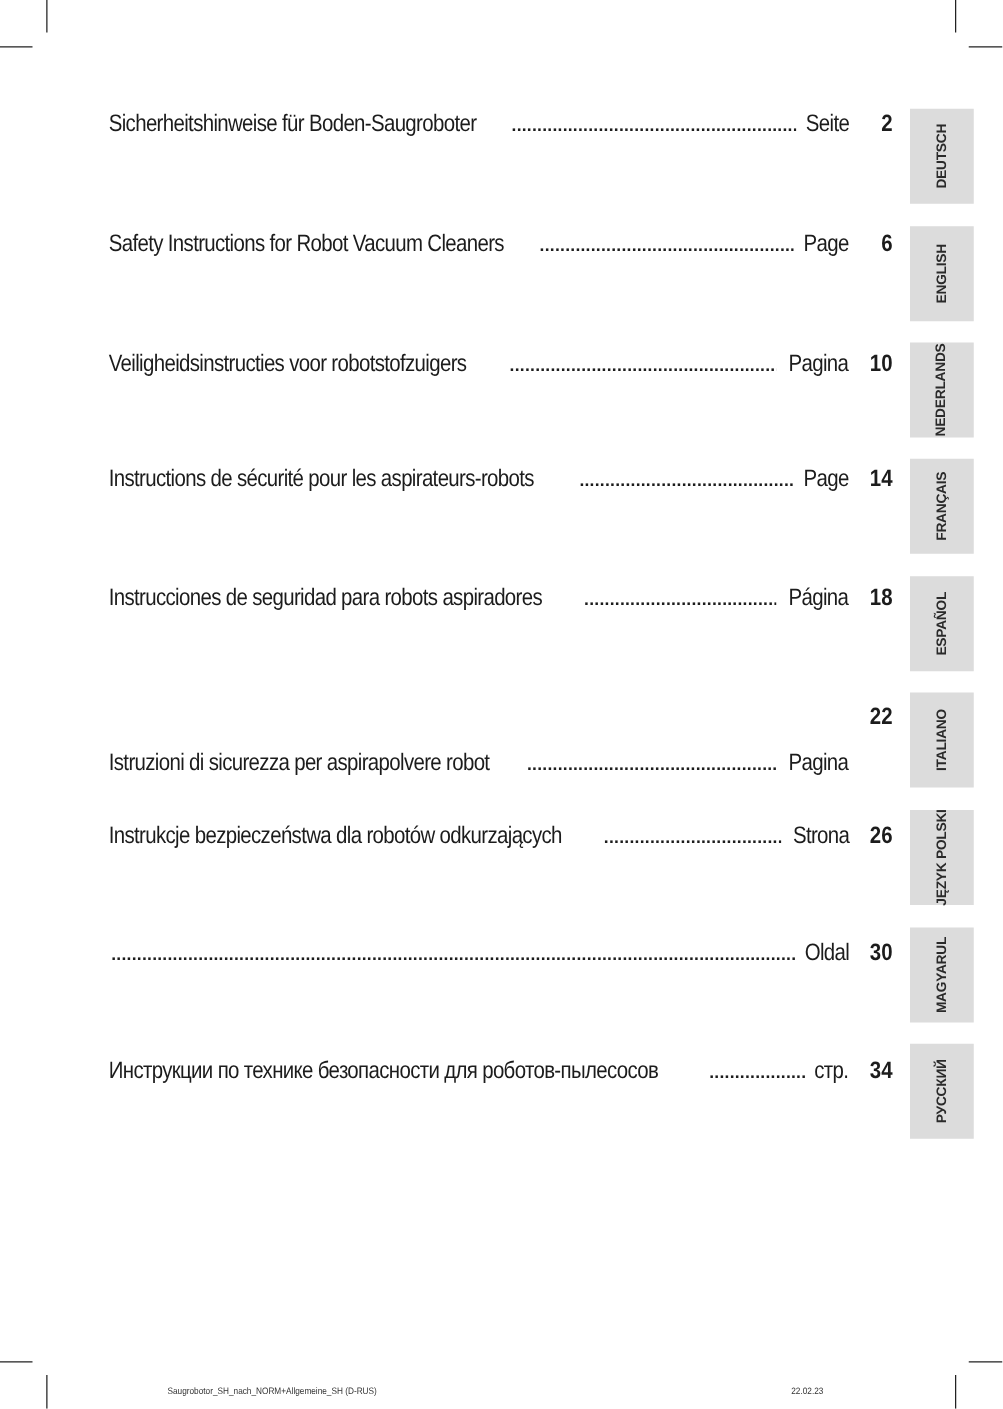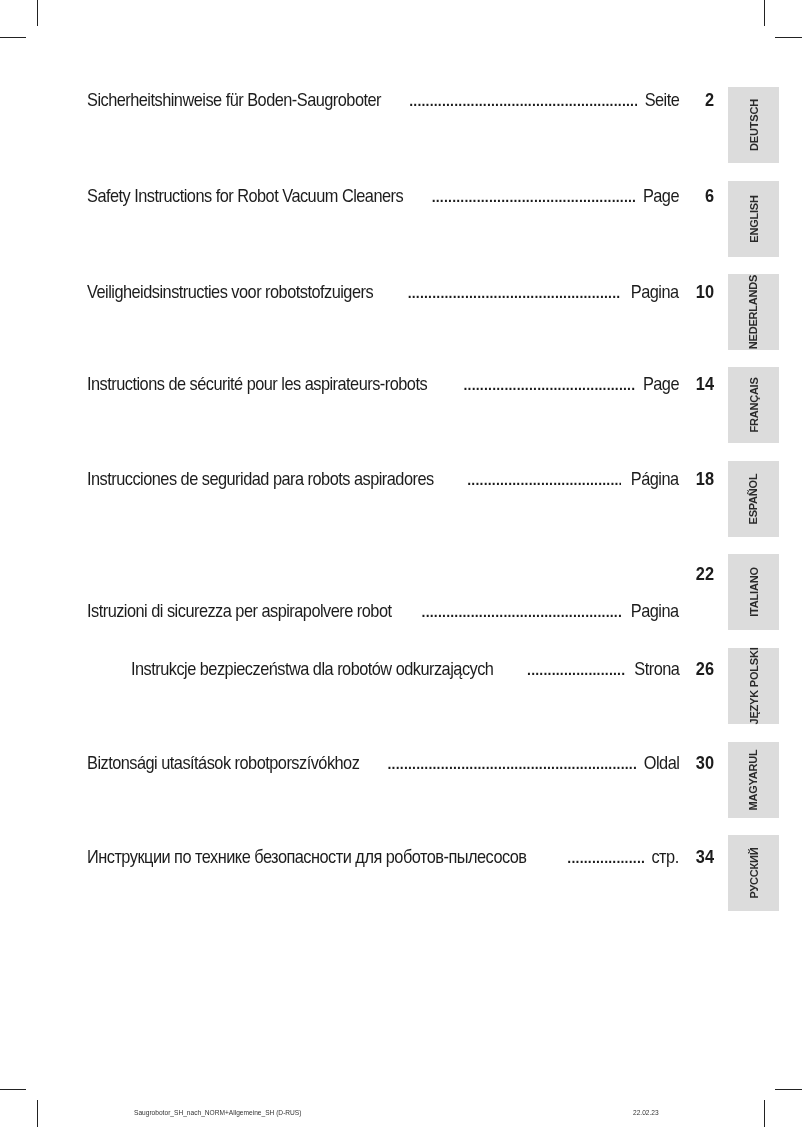--- a/index.html
+++ b/index.html
@@ -156,28 +156,27 @@
   <div class="toc-page" style="top:468px;">18</div>
 
   <div class="toc-entry" style="top:563px;margin-top:37px;">
     <span class="toc-title-wrap" style="width: 332.605px;"><span class="toc-title" style="display:inline-block;">Istruzioni di sicurezza per aspirapolvere robot</span></span>
     <span class="toc-leader"></span>
     <span class="toc-label">Pagina</span>
   </div>
   <div class="toc-page" style="top:563px;">22</div>
 
   <div class="toc-entry" style="top:658px;">
-    <span class="toc-title-wrap" style="width: 394.108px; margin-left: 44px;"><span class="toc-title" style="display:inline-block;">Instrukcje bezpieczeństwa dla robotów odkurzających</span></span>
+    <span class="toc-title-wrap" style="width: 394.108px;"><span class="toc-title" style="display:inline-block;">Instrukcje bezpieczeństwa dla robotów odkurzających</span></span>
     <span class="toc-leader"></span>
     <span class="toc-label">Strona</span>
   </div>
   <div class="toc-page" style="top:658px;">26</div>
 
   <div class="toc-entry" style="top:752px;">
-    <span class="toc-title-wrap" style="width: 298.541px;"><span class="toc-title" style="display:inline-block;">Biztonsági utasítások robotporszívókhoz</span></span>
     <span class="toc-leader"></span>
     <span class="toc-label">Oldal</span>
   </div>
   <div class="toc-page" style="top:752px;">30</div>
 
   <div class="toc-entry" style="top:846px;">
     <span class="toc-title-wrap" style="width: 478.362px;"><span class="toc-title" style="display:inline-block;">Инструкции по технике безопасности для роботов-пылесосов</span></span>
     <span class="toc-leader"></span>
     <span class="toc-label">стр.</span>
   </div>

